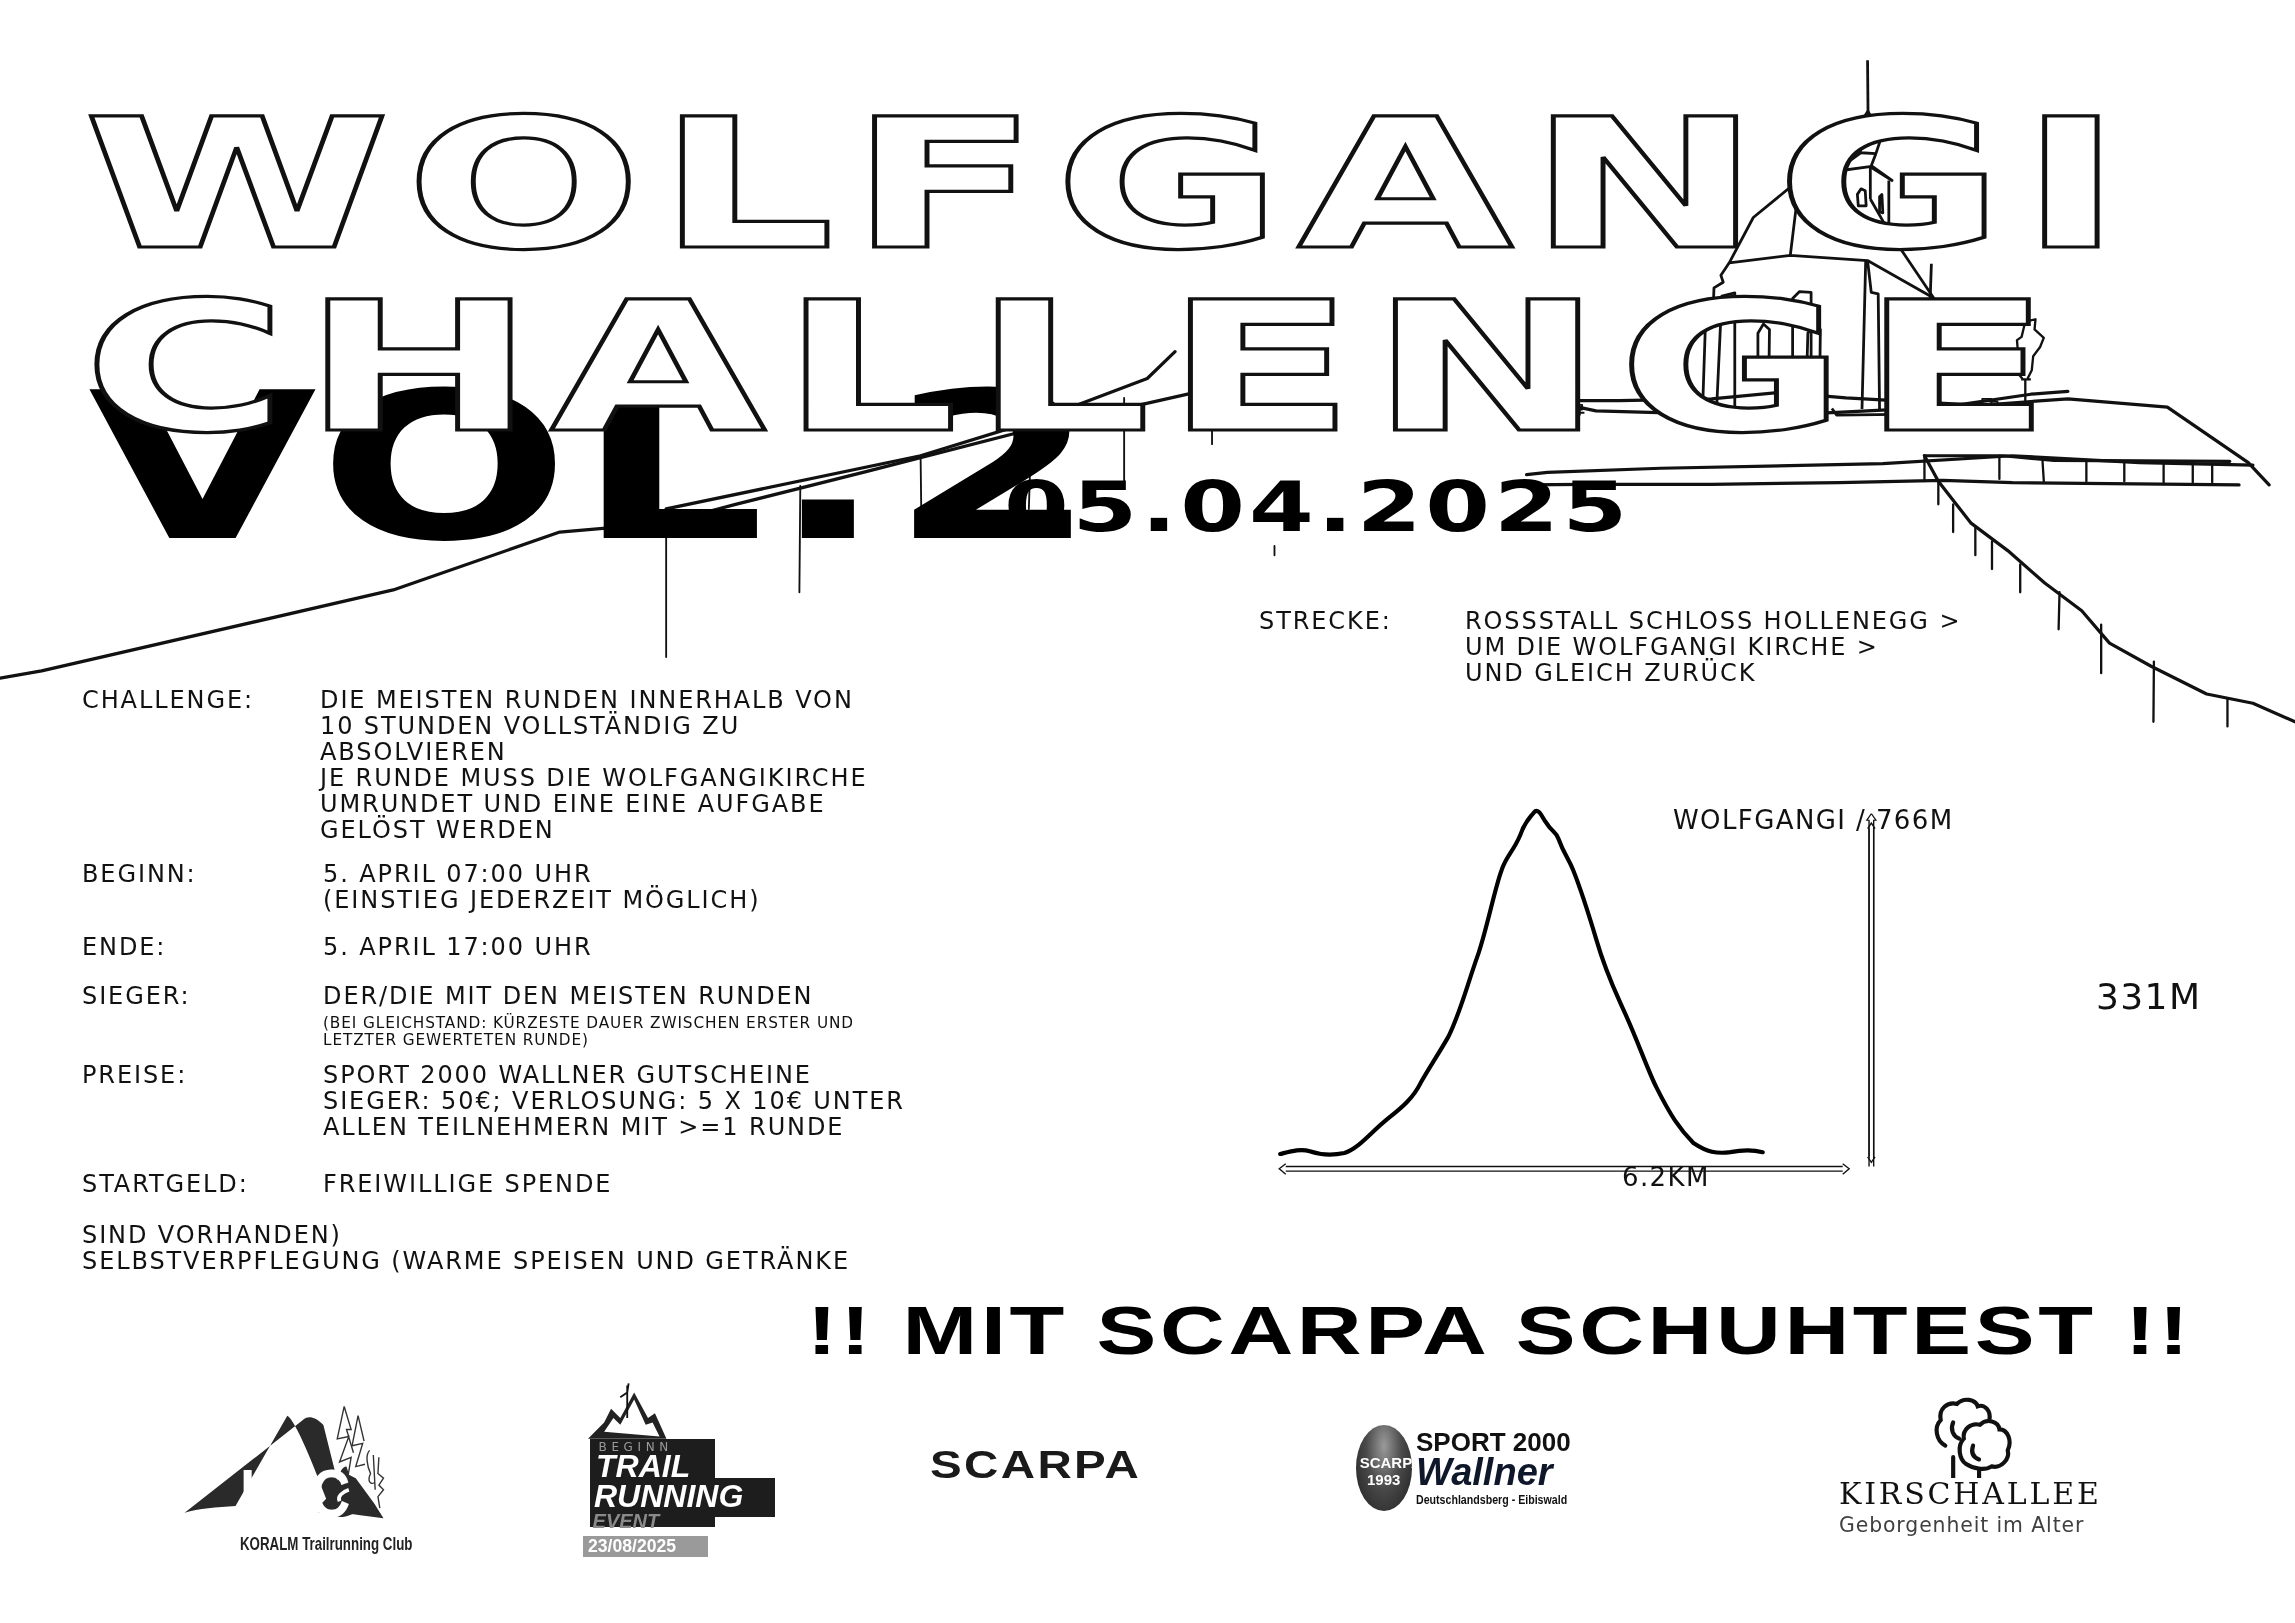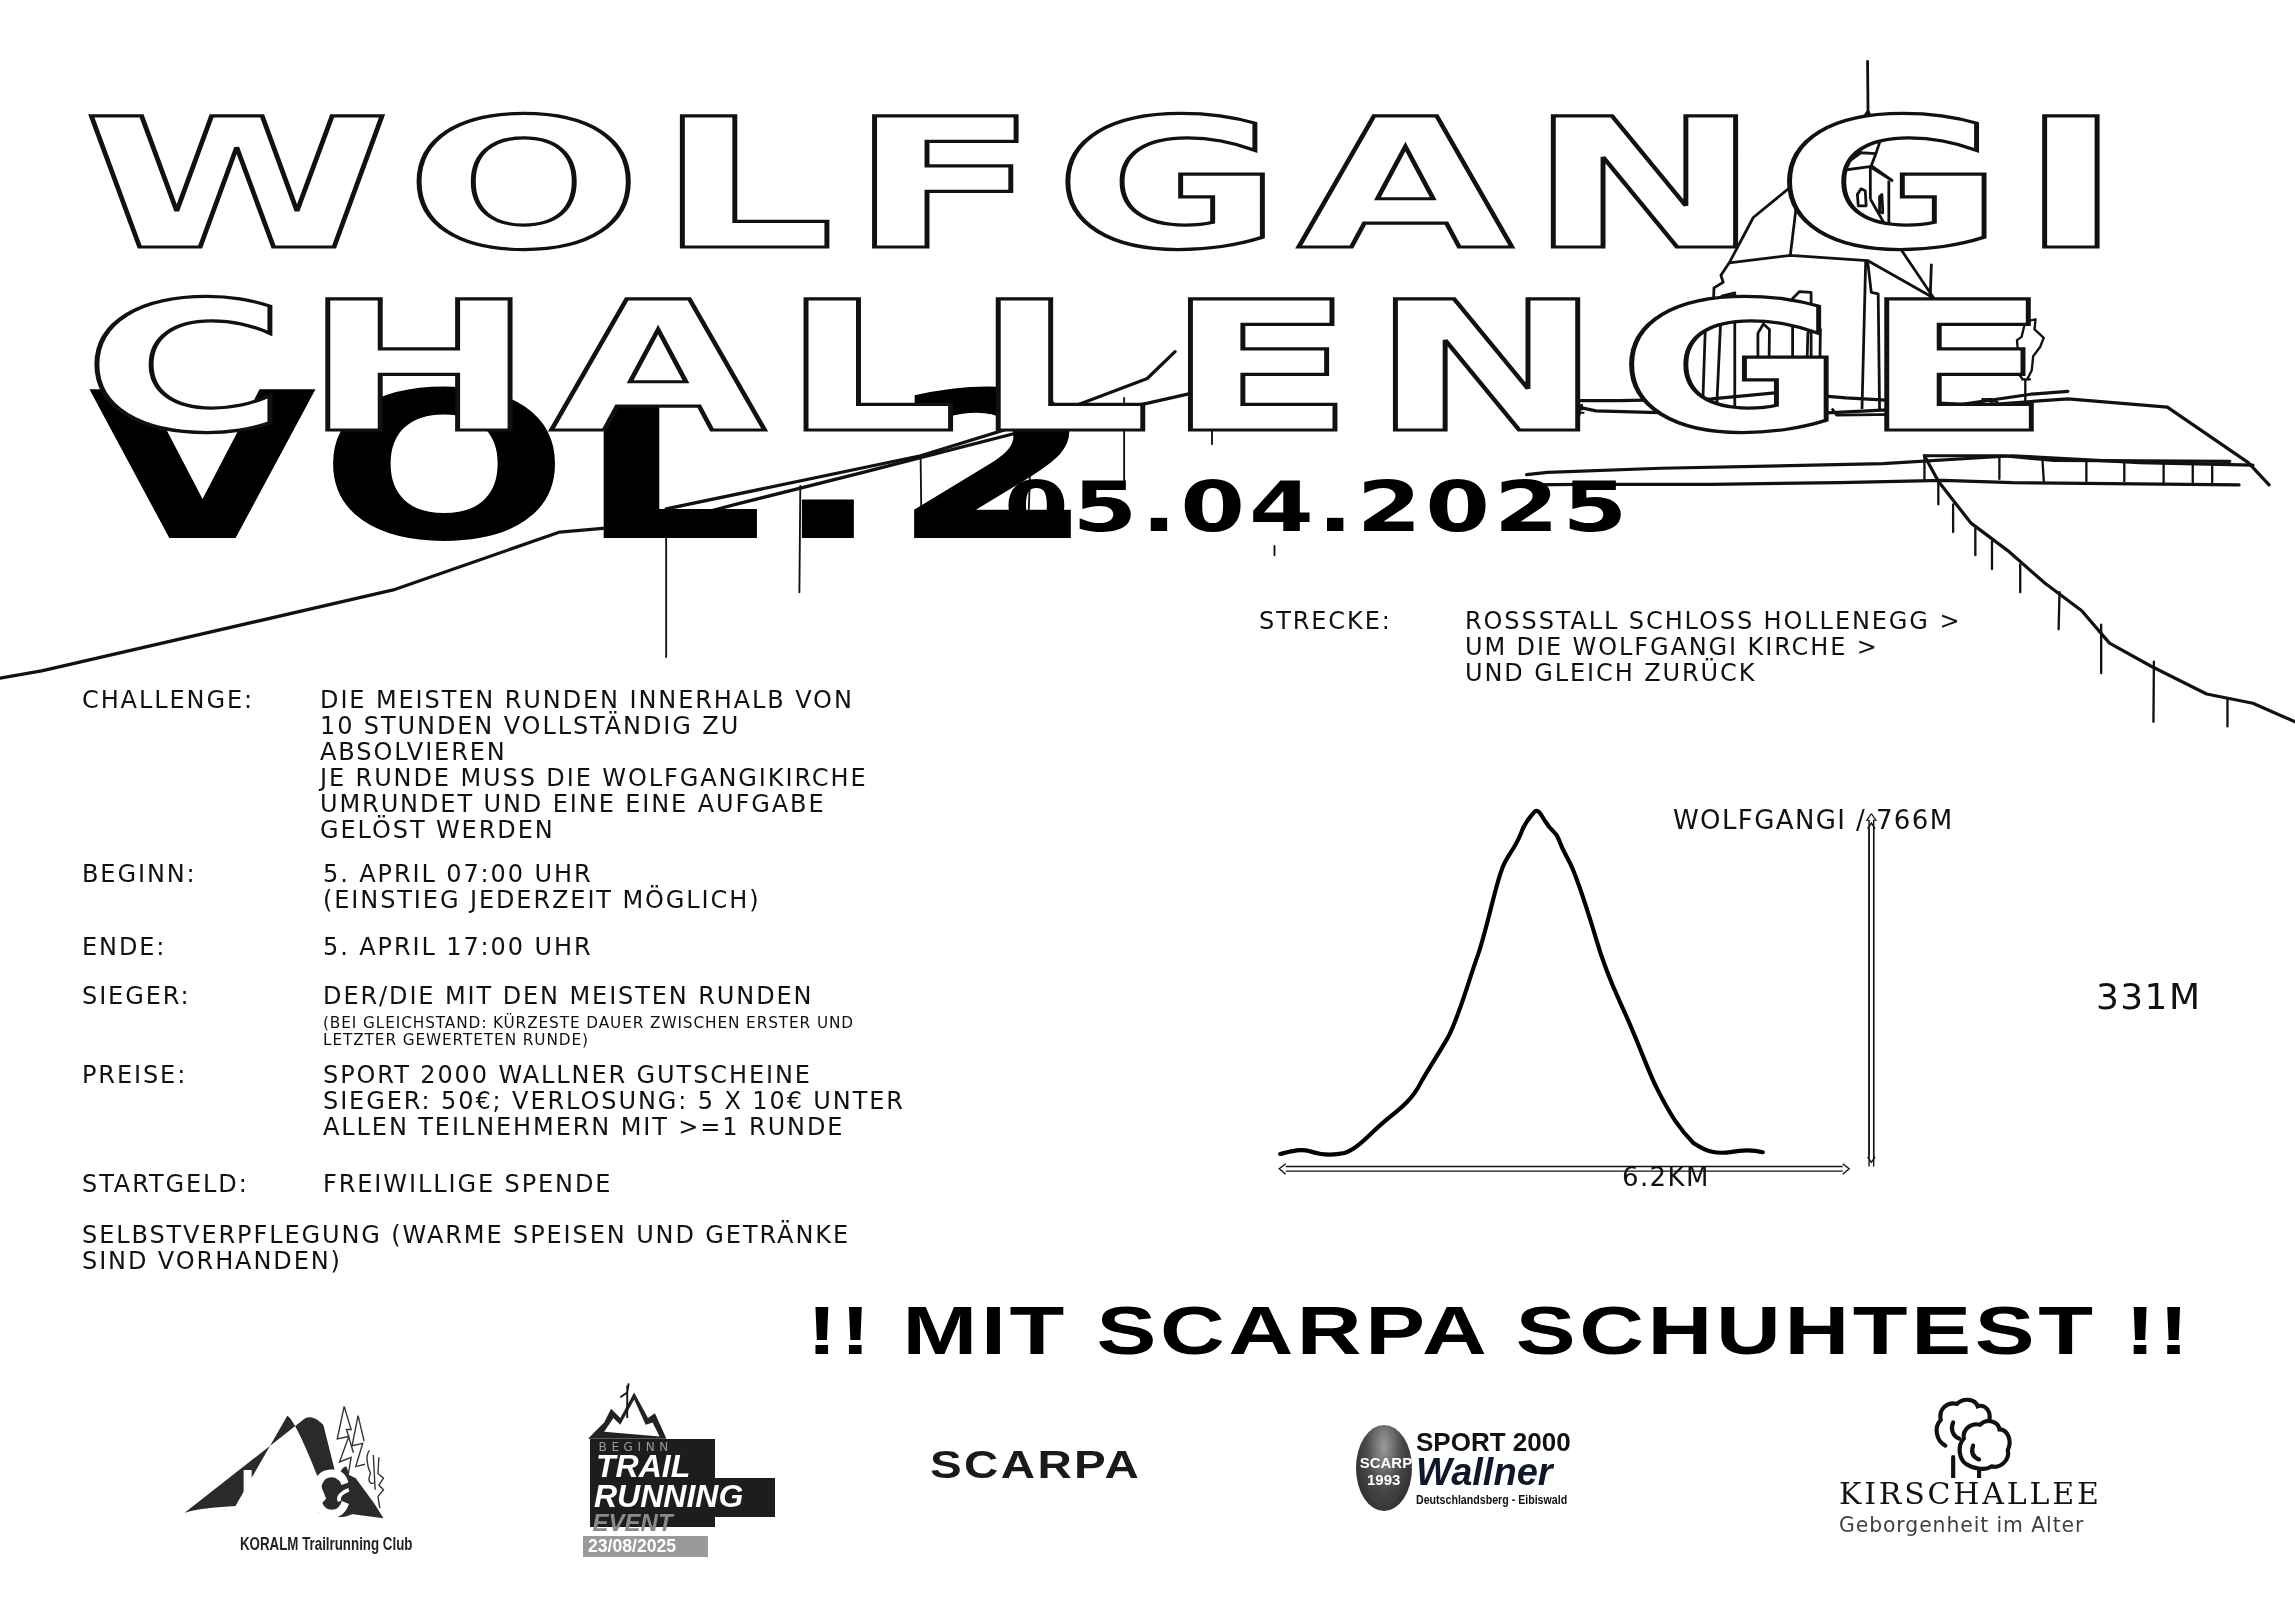--- a/index.html
+++ b/index.html
@@ -137,22 +137,22 @@
     </div>
   </div>
   <div class="info-row" style="top:1171px;">
     <div class="info-label">STARTGELD:</div>
     <div class="info-val">
       <span class="line">FREIWILLIGE SPENDE</span>
     </div>
   </div>
   <div class="info-row" style="top:1222px;">
     <div class="info-val" style="width:1064px;">
+      <span class="line">SIND VORHANDEN)</span>
       <span class="line">SELBSTVERPFLEGUNG (WARME SPEISEN UND GETRÄNKE</span>
-      <span class="line">SIND VORHANDEN)</span>
     </div>
   </div>
 </div>
 
 <div class="abs profile-label" style="left:1673px;top:805px;">WOLFGANGI / 766M</div>
 <svg class="abs" style="left:1249px;top:787px" width="972" height="416" viewBox="0 0 2100 900">
   <path d="M66,1028 M66,758 C80,755 100,748 120,752 C145,758 160,765 210,762 C260,755 290,710 320,685 C350,660 360,650 380,620 C400,590 410,565 430,535 C450,500 470,440 490,390 C510,330 525,300 550,230 C560,180 575,160 595,130 C610,110 630,80 645,45 C660,30 670,15 680,30 C695,55 700,40 708,70 C720,100 722,85 735,110 C750,150 760,185 780,230 C800,275 810,285 840,330 C870,390 880,410 905,470 C935,550 950,600 990,680 C1010,720 1030,735 1060,760 C1090,780 1110,770 1140,762 C1170,756 1190,760 1210,763" transform="translate(0,0)" fill="none" stroke="#000" stroke-width="0"></path>
   <path d="M66,1128" fill="none" stroke="#000"></path>
   <path d="M66,1030" fill="none"></path>
   <g transform="translate(0,0) scale(1)">
@@ -195,21 +195,21 @@
   <svg width="194" height="60" viewBox="0 0 420 130" style="position:absolute;left:0;top:0;">
     <path d="M15,125 L50,90 L65,60 L85,80 L115,25 L145,80 L160,70 L185,125 Z" fill="#222"></path>
     <path d="M50,110 L70,80 L85,95 L115,40 L140,95 L155,90 L170,120 Z" fill="#fff"></path>
     <path d="M100,10 L100,80 M100,25 L85,35 M100,25 L103,5" stroke="#111" stroke-width="4"></path>
   </svg>
   <div style="position:absolute;left:9.3px;top:58px;width:125px;height:88px;background:#1d1d1d;"></div>
   <div style="position:absolute;left:9.3px;top:97px;width:185px;height:39px;background:#1d1d1d;"></div>
   <div style="position:absolute;left:17.6px;top:59px;font-size:12px;color:#9a9a9a;letter-spacing:4.6px;">BEGINN</div>
   <div style="position:absolute;left:15px;top:69px;font-family:'Liberation Sans',sans-serif;font-weight:bold;font-style:italic;font-size:32px;color:#fff;line-height:1;">TRAIL</div>
   <div style="position:absolute;left:13px;top:99px;font-family:'Liberation Sans',sans-serif;font-weight:bold;font-style:italic;font-size:32px;color:#fff;line-height:1;">RUNNING</div>
-  <div style="position:absolute;left:11.6px;top:130px;font-family:'Liberation Sans',sans-serif;font-weight:bold;font-style:italic;font-size:24px;color:#8a8a8a;line-height:1;">EVENT</div>
+  <div style="position:absolute;left:11.6px;top:130px;font-family:'Liberation Sans',sans-serif;font-weight:bold;font-style:italic;font-size:20px;color:#8a8a8a;line-height:1;">EVENT</div>
   <div style="position:absolute;left:2.3px;top:155px;width:125px;height:21px;background:#9a9a9a;"></div>
   <div style="position:absolute;left:7px;top:155px;font-family:'Liberation Sans',sans-serif;font-weight:bold;font-size:17.6px;color:#fff;">23/08/2025</div>
 </div>
 
 <div class="logo" style="left:930px;top:1444px;">
   <div style="font-family:'Liberation Sans',sans-serif;font-weight:bold;font-size:38px;color:#1a1a1a;letter-spacing:1.9px;transform:scaleX(1.25);transform-origin:left top;">SCARPA</div>
 </div>
 
 <div class="logo" style="left:1356px;top:1425px;width:287px;height:93px;">
   <div style="position:absolute;left:0;top:0;width:56px;height:86px;border-radius:50%;background:radial-gradient(ellipse at 50% 25%, #9a9a9a 0%, #4a4a4a 45%, #1e1e1e 100%);"></div>

